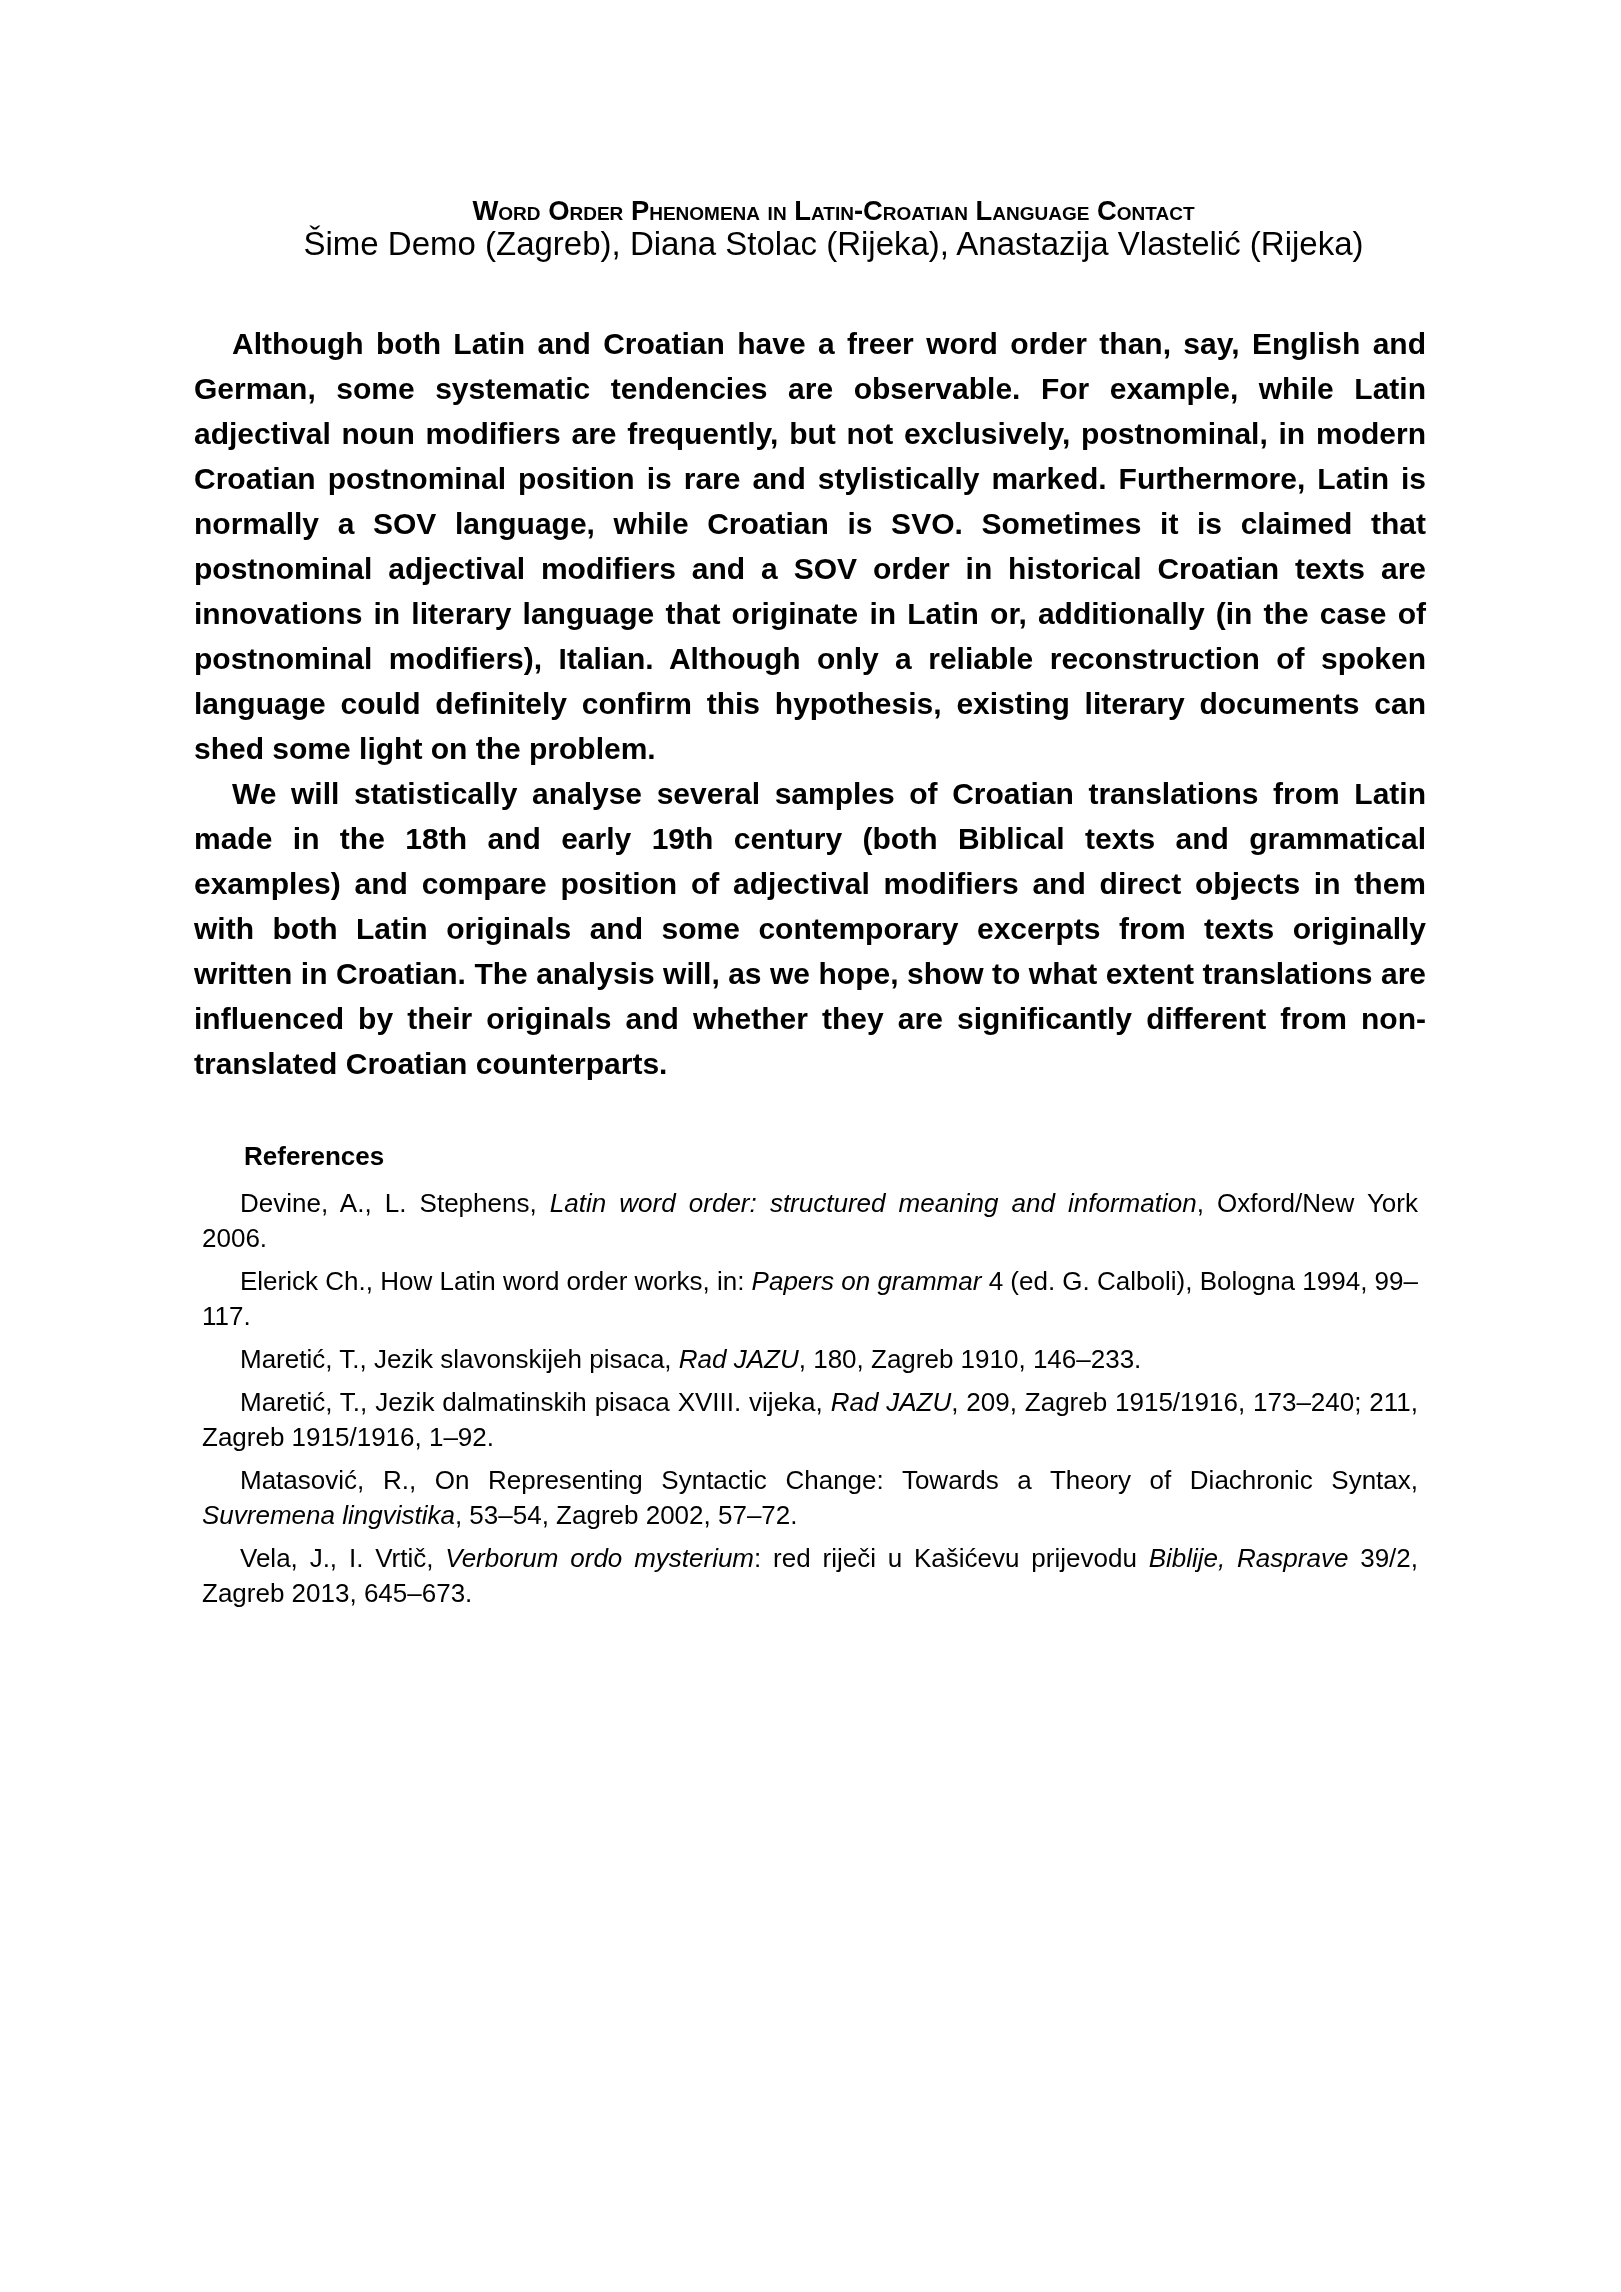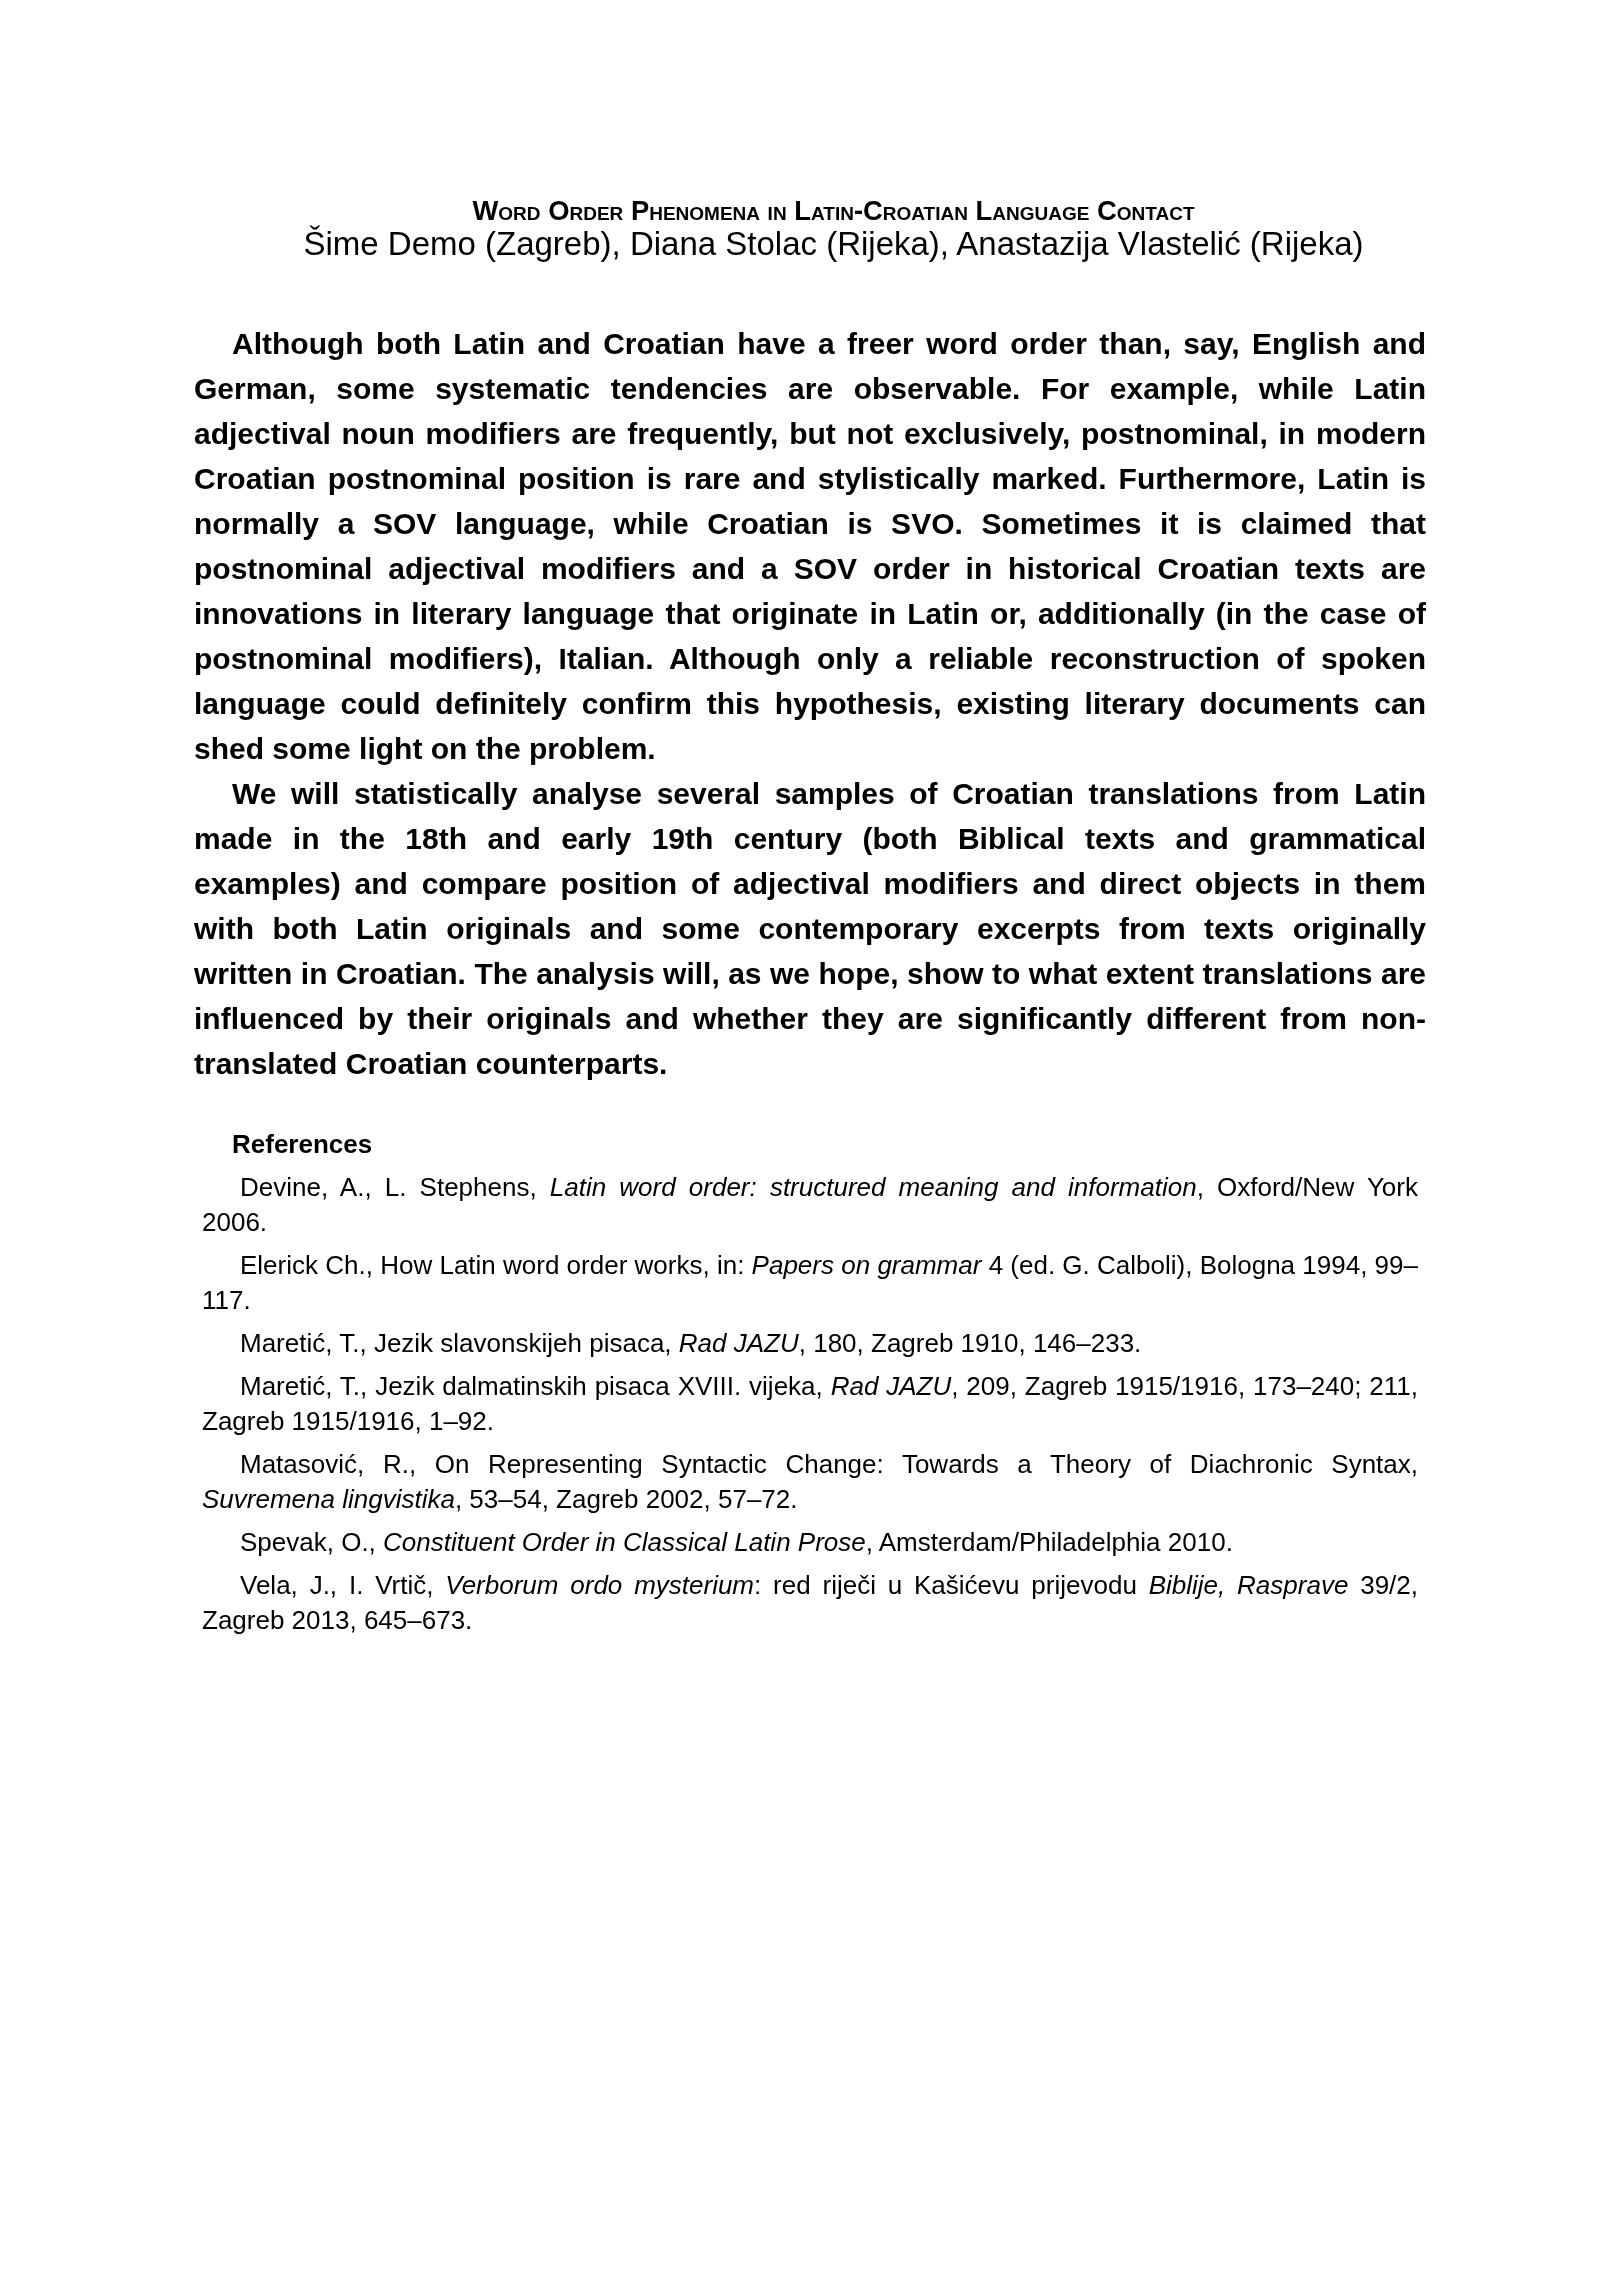--- a/index.html
+++ b/index.html
@@ -8,21 +8,21 @@
   .page { position: absolute; left: 0; top: 0; width: 1451px; height: 2293px; background: #ffffff; }
   .header { position: absolute; left: 194px; width: 1279px; text-align: center; }
   .title { top: 194px; font-weight: bold; font-size: 27.4px; line-height: 33px;
            font-variant: small-caps; letter-spacing: 0px; white-space: nowrap; }
   .authors { top: 227px; font-size: 33px; line-height: 33px; white-space: nowrap; }
   .body-text { position: absolute; left: 194px; top: 321px; width: 1232px;
                font-size: 30px; line-height: 45px; text-align: justify; font-weight: bold; }
   .body-text p { margin: 0; text-indent: 38px; }
   .refs { position: absolute; left: 194px; top: 1127px; width: 1232px;
           font-size: 26px; line-height: 35px; text-align: justify; }
-  .refs h2 { margin: 0; font-size: 26px; line-height: 35px; font-weight: bold; text-indent: 38px; }
+  .refs h2 { margin: 12px; font-size: 26px; line-height: 35px; font-weight: bold; text-indent: 38px; }
   .refs p { margin: 8px; text-indent: 38px; }
   .refs i { font-style: italic; }
 </style>
 </head>
 <body>
 
 <div class="page">
 
   <div class="header title">Word Order Phenomena in Latin-Croatian Language Contact</div>
   <div class="header authors">Šime Demo (Zagreb), Diana Stolac (Rijeka), Anastazija Vlastelić (Rijeka)</div>
@@ -38,19 +38,18 @@
     <p><span>Devine, A., L. Stephens, </span><i>Latin word order: structured meaning and information</i><span>, Oxford/New York 2006.</span></p>
 
     <p><span>Elerick Ch., How Latin word order works, in: </span><i>Papers on grammar</i><span> 4 (ed. G. Calboli), Bologna 1994, 99–117.</span></p>
 
     <p><span>Maretić, T., Jezik slavonskijeh pisaca, </span><i>Rad JAZU</i><span>, 180, Zagreb 1910, 146–233.</span></p>
 
     <p><span>Maretić, T., Jezik dalmatinskih pisaca XVIII. vijeka, </span><i>Rad JAZU</i><span>, 209, Zagreb 1915/1916, 173–240; 211, Zagreb 1915/1916, 1–92.</span></p>
 
     <p><span>Matasović, R., On Representing Syntactic Change: Towards a Theory of Diachronic Syntax, </span><i>Suvremena lingvistika</i><span>, 53–54, Zagreb 2002, 57–72.</span></p>
 
-    <p><span>Spevak, O., </span><i>Constituent Order in Classical Latin Prose</i><span>, Amsterdam/Philadelphia 2010.</span></p>
 
     <p><span>Vela, J., I. Vrtič, </span><i>Verborum ordo mysterium</i><span>: red riječi u Kašićevu prijevodu </span><i>Biblije, Rasprave</i><span> 39/2, Zagreb 2013, 645–673.</span></p>
   </div>
 
 </div>
 
 
 </body></html>

